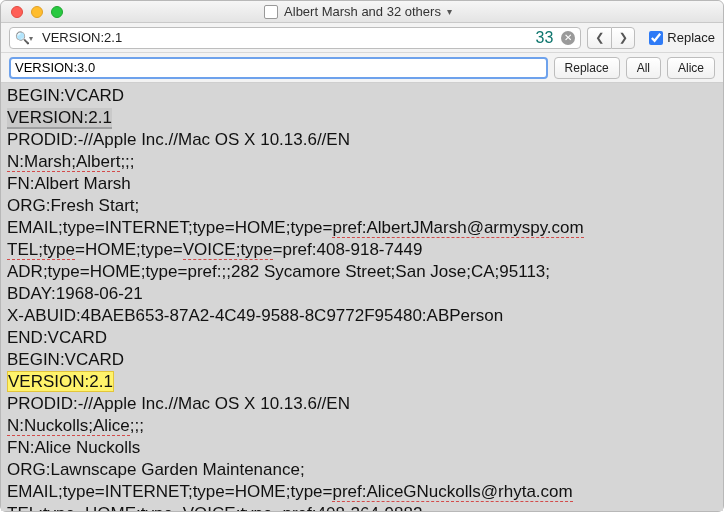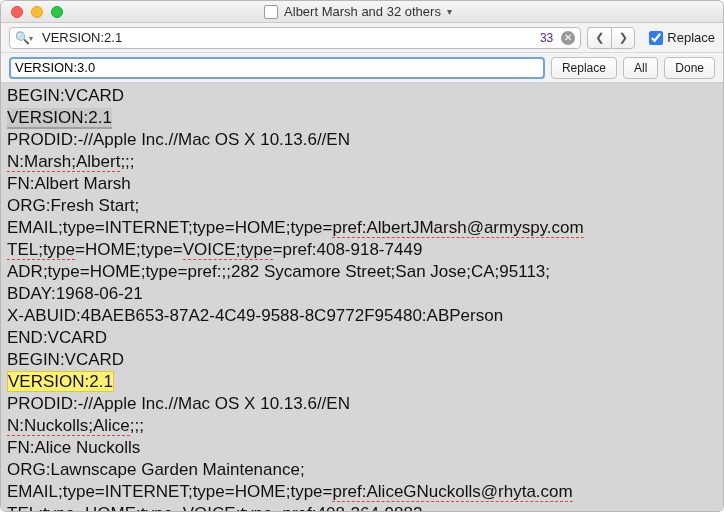--- a/index.html
+++ b/index.html
@@ -12,21 +12,21 @@
   .tl.yel { background:#ffbd2e; border:1px solid #e1a127;}
   .tl.grn { background:#28c940; border:1px solid #1fa531;}
   .title-center { position:absolute; left:0; right:8px; text-align:center; font-size:13px; color:#333; pointer-events:none; display:flex; justify-content:center; align-items:center; gap:6px;}
   .title-center .doc-icon { width:14px; height:14px; background:#fff; border:1px solid #999; border-radius:2px; position:relative;}
   .title-center .chev { font-size:10px; color:#555;}
   .toolbar1 { height:30px; display:flex; align-items:center; gap:6px; padding: 3px 8px; background:#f3f3f3; border-bottom:1px solid #d8d8d8;}
   .search-wrap { flex:1; position:relative; }
   .search-wrap .mag { position:absolute; left:6px; top:50%; transform:translateY(-50%); font-size:12px; color:#6b6b6b;}
   .search-wrap .dd { position:absolute; left:20px; top:50%; transform:translateY(-50%); font-size:8px; color:#6b6b6b;}
   .search-input { width:100%; height:22px; border:1px solid #bdbdbd; border-radius:4px; background:#fff; padding:0 44px 0 32px; font-size:13px; color:#222;}
-  .search-wrap .count { position:absolute; right:28px; top:50%; transform:translateY(-50%); font-size:12px; color:#4c1d95;}
+  .search-wrap .count { position:absolute; right:28px; top:50%; transform:translateY(-50%); font-size:16px; color:#0f766e;}
   .search-wrap .clear { position:absolute; right:6px; top:50%; transform:translateY(-50%); width:14px; height:14px; border-radius:50%; background:#9a9a9a; color:#fff; font-size:10px; line-height:14px; text-align:center; cursor:pointer;}
   .navbtns { display:flex; }
   .navbtn { width:24px; height:22px; border:1px solid #bdbdbd; background:linear-gradient(#fff,#f1f1f1); color:#555; font-size:11px; display:flex; align-items:center; justify-content:center; cursor:pointer;}
   .navbtn:first-child { border-radius:4px 0 0 4px; border-right:none;}
   .navbtn:last-child { border-radius:0 4px 4px 0;}
   .replace-chk { display:flex; align-items:center; gap:4px; margin-left:8px; font-size:13px; color:#222;}
   .replace-chk input { width:14px; height:14px; accent-color:#2f7bf6;}
   .toolbar2 { height:30px; display:flex; align-items:center; gap:6px; padding: 3px 8px; background:#f3f3f3; border-bottom:1px solid #cfcfcf;}
   .replace-input { flex:1; height:22px; border:2px solid #6ea2ec; border-radius:4px; padding:0 4px; font-size:13px; outline:none;}
   .btn { height:22px; padding:0 10px; border:1px solid #bdbdbd; border-radius:4px; background:linear-gradient(#fff,#f1f1f1); font-size:12px; color:#222; cursor:pointer;}
@@ -68,17 +68,17 @@
     <label class="replace-chk">
       <input type="checkbox" checked="" style="">
       <span>Replace</span>
     </label>
   </div>
 
   <div class="toolbar2">
     <input class="replace-input" value="VERSION:3.0" style="">
     <button class="btn">Replace</button>
     <button class="btn">All</button>
-    <button class="btn">Done</button>
+    <button class="btn">Alice</button>
   </div>
 
   <div class="editor"><div class="line">BEGIN:VCARD</div><div class="line"><span class="hl1">VERSION:2.1</span></div><div class="line">PRODID:-//Apple Inc.//Mac OS X 10.13.6//EN</div><div class="line"><span class="red-und">N:Marsh;Albert</span><span>;;;</span></div><div class="line">FN:Albert Marsh</div><div class="line">ORG:Fresh Start;</div><div class="line"><span>EMAIL;type=INTERNET;type=HOME;type=</span><span class="red-und">pref:AlbertJMarsh@armyspy.com</span></div><div class="line"><span class="red-und">TEL;type</span><span>=HOME;type=</span><span class="red-und">VOICE;type</span><span>=pref:408-918-7449</span></div><div class="line">ADR;type=HOME;type=pref:;;282 Sycamore Street;San Jose;CA;95113;</div><div class="line">BDAY:1968-06-21</div><div class="line">X-ABUID:4BAEB653-87A2-4C49-9588-8C9772F95480:ABPerson</div><div class="line">END:VCARD</div><div class="line">BEGIN:VCARD</div><div class="line"><span class="hl2">VERSION:2.1</span></div><div class="line">PRODID:-//Apple Inc.//Mac OS X 10.13.6//EN</div><div class="line"><span class="red-und">N:Nuckolls;Alice</span><span>;;;</span></div><div class="line">FN:Alice Nuckolls</div><div class="line">ORG:Lawnscape Garden Maintenance;</div><div class="line"><span>EMAIL;type=INTERNET;type=HOME;type=</span><span class="red-und">pref:AliceGNuckolls@rhyta.com</span></div><div class="line"><span class="red-und">TEL;type</span><span>=HOME;type=</span><span class="red-und">VOICE;type</span><span>=pref:408-264-9882</span></div></div>
 </div>
 
 </body></html>

